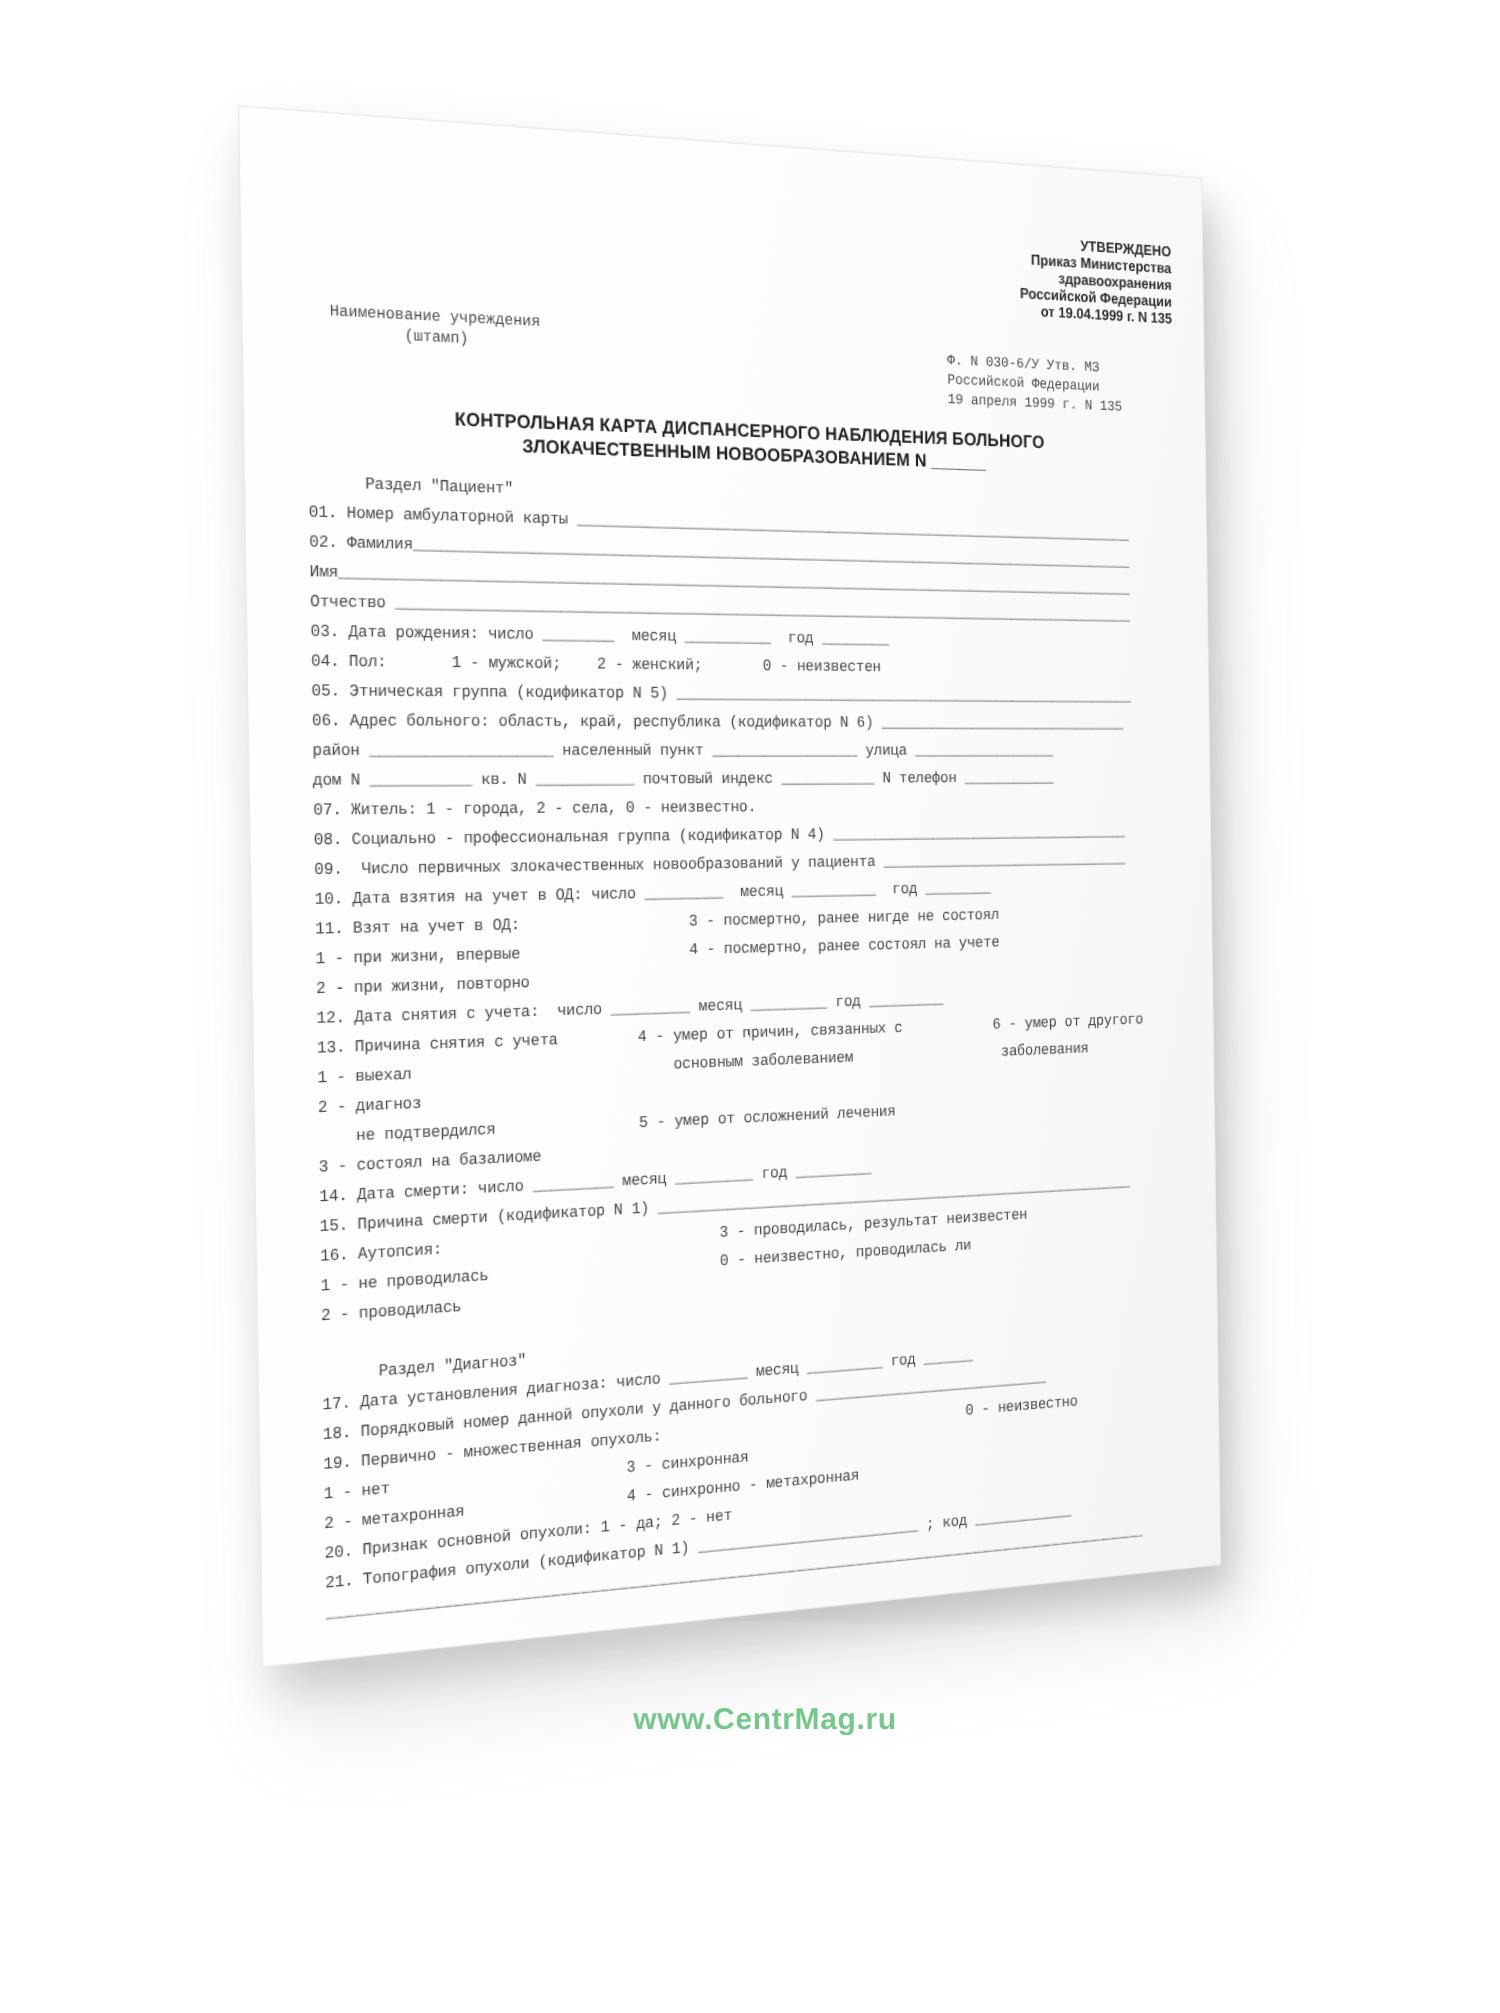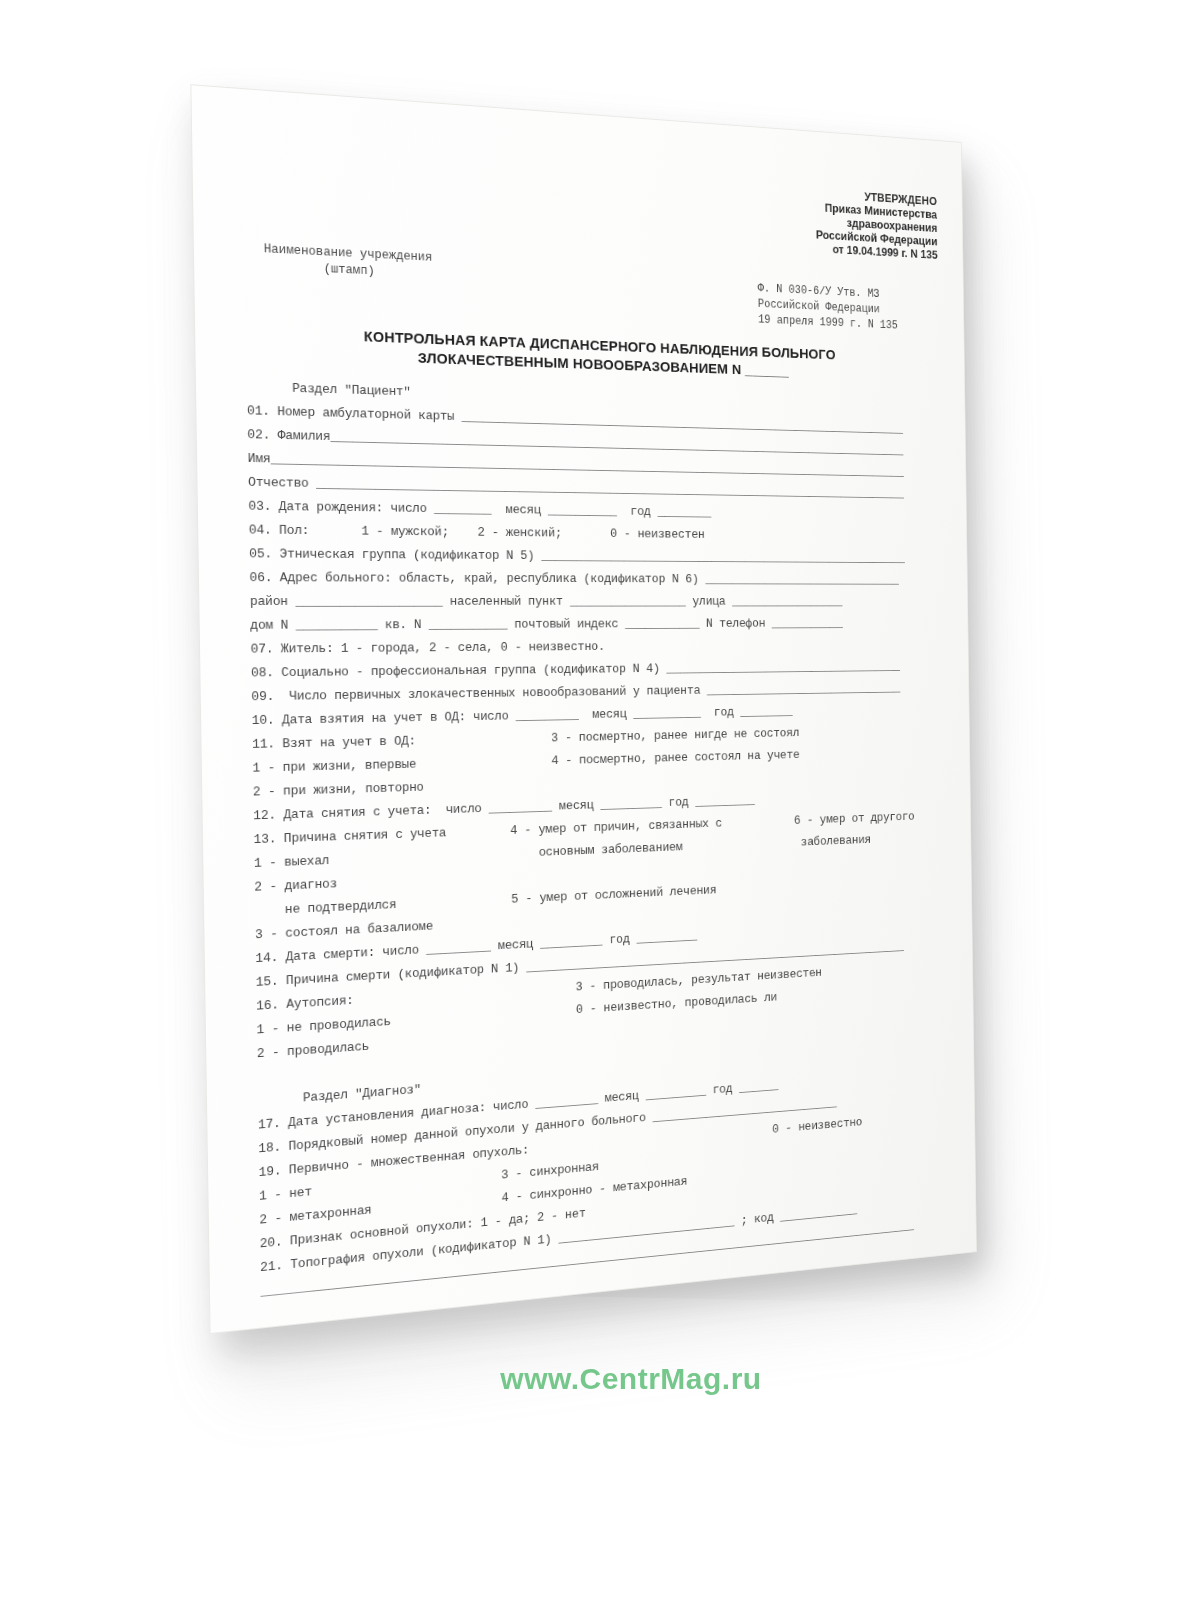--- a/index.html
+++ b/index.html
@@ -76,22 +76,22 @@
     transform:scaleY(-1);
   }
   .reflection .paper{
     left:0!important;top:0!important;transform:none!important;
     box-shadow:none!important;border:none!important;background:#fff!important;
   }
 
   
   .watermark{
     position:absolute;left:612px;top:1362px;transform:translateX(-50%);
-    font-size:30px;font-weight:700;letter-spacing:0.5px;
-    opacity:0.85;z-index:5;margin-left:19px;
+    font-size:24px;font-weight:700;letter-spacing:0.5px;
+    opacity:0.85;z-index:5;
   }
 </style>
 </head>
 <body>
 
 <div class="scene">
 
   <div class="paper" id="paper">
 
     <div class="approval">

